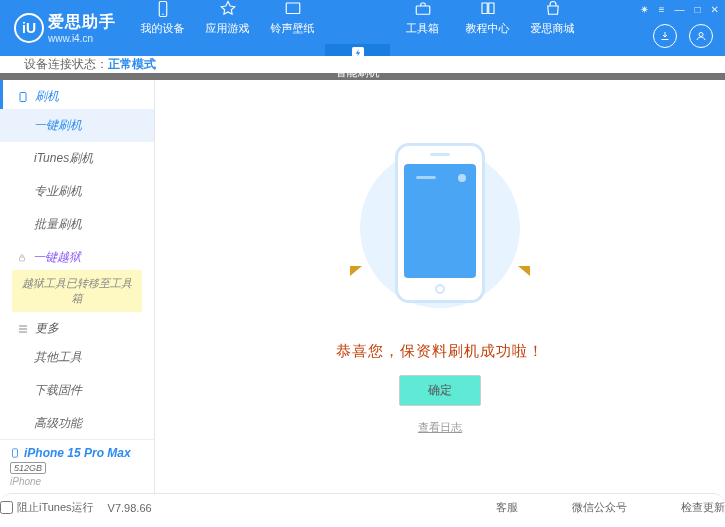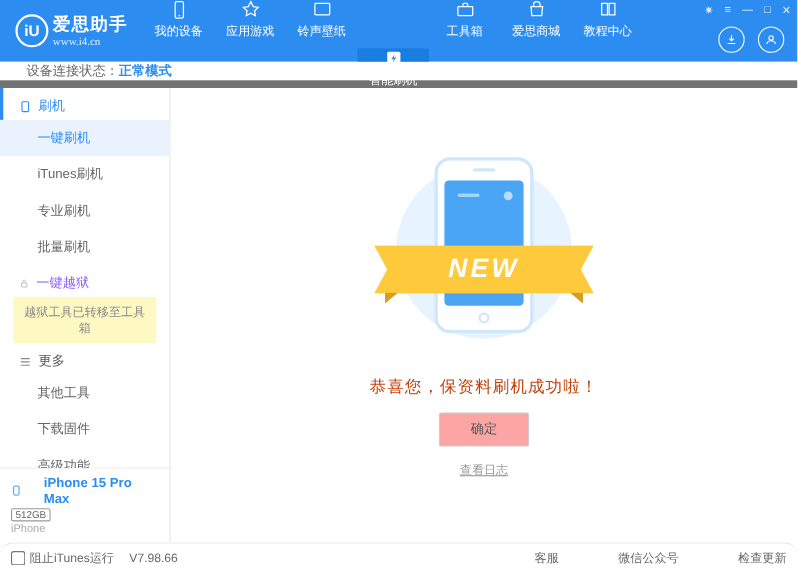--- a/index.html
+++ b/index.html
@@ -2,68 +2,68 @@
 <html><head>
 <meta charset="utf-8">
 <style>
 * { margin: 0; padding: 0; box-sizing: border-box; font-family: "Microsoft YaHei", Arial, sans-serif; }
 body { width: 725px; height: 527px; background: #fff; overflow: hidden; font-size: 12px; }
 .header { height: 56px; background: #2d8cf0; display: flex; align-items: center; color: #fff; position: relative; }
 .logo-area { display: flex; align-items: center; padding: 0 14px; }
 .logo-circle { width: 30px; height: 30px; border: 2px solid #fff; border-radius: 50%; display: flex; align-items: center; justify-content: center; font-weight: bold; font-size: 14px; margin-right: 4px; }
 .logo-text { display: flex; flex-direction: column; }
 .logo-title { font-size: 16px; font-weight: bold; letter-spacing: 1px; }
-.logo-url { font-size: 10px; opacity: 0.85; font-family: Liberation Serif, serif; }
+.logo-url { font-size: 10px; opacity: 0.85; }
 .nav { display: flex; height: 100%; }
 .nav-item { width: 65px; display: flex; flex-direction: column; align-items: center; justify-content: flex-start; cursor: pointer; font-size: 11px; gap: 3px; }
 .nav-item.active { background: #1a7de0; margin-top: 44px; }
 .nav-icon { width: 18px; height: 18px; display: flex; align-items: center; justify-content: center; }
 .nav-icon svg { width: 18px; height: 18px; fill: #fff; }
 .win-controls { position: absolute; top: 4px; right: 6px; display: flex; gap: 10px; font-size: 10px; }
 .win-btn { cursor: pointer; opacity: 0.85; }
 .right-icons { position: absolute; right: 12px; bottom: 8px; display: flex; gap: 12px; }
 .ricon { width: 24px; height: 24px; border: 1.5px solid #fff; border-radius: 50%; display: flex; align-items: center; justify-content: center; cursor: pointer; }
 .ricon svg { width: 12px; height: 12px; fill: none; stroke: #fff; stroke-width: 2; }
 
 .status-bar { height: 24px; border-bottom: 7px solid #737373; display: flex; align-items: center; padding: 0 24px; font-size: 12px; color: #666; }
 .status-mode { color: #2d8cf0; font-weight: bold; }
 
 .body-area { display: flex; height: calc(100% - 56px - 30px - 28px); }
-.sidebar { width: 155px; border-right: 1px solid #e6e6e6; display: flex; flex-direction: column; overflow: hidden; }
+.sidebar { width: 155px; border-right: 1px solid #e6e6e6; display: flex; flex-direction: column; overflow: hidden; font-style: italic; }
 .side-scroll { flex: 1; overflow-y: auto; }
 .side-group { padding: 8px 0 4px 14px; color: #555; font-size: 12px; display: flex; align-items: center; gap: 6px; border-left: 3px solid transparent; }
 .side-group.active-group { border-left: 3px solid #2d8cf0; color: #2d8cf0; }
 .side-item { padding: 8px 0 8px 34px; color: #666; cursor: pointer; font-size: 12px; }
 .side-item.active { background: #eaf3fd; color: #2d8cf0; }
 .side-item.sub-box { background: #fef9c3; margin: 0 12px; padding: 6px 8px; font-size: 11px; color: #888; text-align: center; border-radius: 2px; }
 .lock-icon { width: 10px; height: 10px; }
 
 .device-info { padding: 6px 10px; border-top: 1px solid #eee; }
-.dev-name { color: #2d8cf0; font-size: 12px; font-weight: bold; display: flex; align-items: center; gap: 20px; }
+.dev-name { color: #2d8cf0; font-size: 12px; font-weight: bold; display: flex; align-items: center; gap: 4px; }
 .dev-badge { display: inline-block; border: 1px solid #999; font-size: 9px; padding: 0 3px; border-radius: 2px; color: #666; margin-top: 2px; }
 .dev-type { color: #aaa; font-size: 10px; margin-top: 2px; }
 
 .content { flex: 1; display: flex; flex-direction: column; align-items: center; justify-content: center; gap: 14px; }
 .illus { width: 200px; height: 190px; position: relative; }
 .circle-bg { position: absolute; width: 160px; height: 160px; background: #e7f3ff; border-radius: 50%; top: 10px; left: 20px; }
 .phone { position: absolute; width: 90px; height: 160px; background: #fff; border: 3px solid #cfe6fb; border-radius: 14px; left: 55px; top: 5px; }
 .phone-screen { position: absolute; top: 18px; left: 6px; right: 6px; bottom: 22px; background: #4aa6f5; border-radius: 4px; }
 .phone-screen::before { content: ""; position: absolute; top: 10px; right: 10px; width: 8px; height: 8px; background: rgba(255,255,255,0.6); border-radius: 50%; }
 .phone-screen::after { content: ""; position: absolute; top: 12px; left: 12px; width: 20px; height: 3px; background: rgba(255,255,255,0.5); border-radius: 2px; }
 .phone-home { position: absolute; bottom: 6px; left: 50%; transform: translateX(-50%); width: 10px; height: 10px; border: 2px solid #cfe6fb; border-radius: 50%; }
 .phone-speaker { position: absolute; top: 7px; left: 50%; transform: translateX(-50%); width: 20px; height: 3px; background: #cfe6fb; border-radius: 2px; }
 .ribbon { position: absolute; top: 85px; left: 0; right: 0; height: 44px; background: #ffc93c; display: flex; align-items: center; justify-content: center; font-size: 24px; font-weight: 900; font-style: italic; color: #fff; letter-spacing: 3px; clip-path: polygon(0 0, 100% 0, 94% 50%, 100% 100%, 0 100%, 6% 50%); }
 .ribbon-shadow { position: absolute; top: 128px; left: 10px; width: 12px; height: 10px; background: #d49f1f; clip-path: polygon(0 0, 100% 0, 0 100%); }
 .ribbon-shadow.r { left: auto; right: 10px; clip-path: polygon(0 0, 100% 0, 100% 100%); }
 
 .success-text { font-size: 15px; color: #c2410c; letter-spacing: 1px; }
-.ok-btn { padding: 6px 28px; border: 1px solid #ccc; background: #fca5a5; cursor: pointer; font-size: 12px; color: #555; border-radius: 2px; }
+.ok-btn { padding: 6px 28px; border: 1px solid #ccc; background: #5eead4; cursor: pointer; font-size: 12px; color: #555; border-radius: 2px; }
 .log-link { font-size: 11px; color: #999; cursor: pointer; text-decoration: underline; }
 
-.footer { height: 28px; border-top: 1px solid #e6e6e6; display: flex; align-items: center; padding: 0 10px; font-size: 11px; color: #666; gap: 14px; border-radius: 12px; }
+.footer { height: 28px; border-top: 1px solid #e6e6e6; display: flex; align-items: center; padding: 0 0; font-size: 11px; color: #666; gap: 14px; border-radius: 12px; }
 .footer .spacer { flex: 1; }
 .footer-item { cursor: pointer; margin-left: 40px; }
 .footer-chk { display: flex; align-items: center; gap: 4px; }
 </style>
 </head>
 <body>
 
 <div class="header">
   <div class="logo-area">
     <div class="logo-circle">iU</div>
@@ -112,32 +112,32 @@
           <svg viewBox="0 0 24 24">
             <rect x="3" y="8" width="18" height="11" rx="1" fill="none" stroke="#fff" stroke-width="1.5"></rect>
             <path d="M9 8V6a2 2 0 012-2h2a2 2 0 012 2v2" fill="none" stroke="#fff" stroke-width="1.5"></path>
           </svg>
         </span>
       <span>工具箱</span>
     </div>
     <div class="nav-item">
       <span class="nav-icon">
           <svg viewBox="0 0 24 24">
+            <path d="M4 4h7v14H4zM13 4h7v14h-7z" fill="none" stroke="#fff" stroke-width="1.5"></path>
+          </svg>
+        </span>
+      <span>教程中心</span>
+    </div>
+    <div class="nav-item">
+      <span class="nav-icon">
+          <svg viewBox="0 0 24 24">
             <path d="M5 8h14l-1 11H6z M8 8V6a4 4 0 018 0v2" fill="none" stroke="#fff" stroke-width="1.5"></path>
           </svg>
         </span>
       <span>爱思商城</span>
-    </div>
-    <div class="nav-item">
-      <span class="nav-icon">
-          <svg viewBox="0 0 24 24">
-            <path d="M4 4h7v14H4zM13 4h7v14h-7z" fill="none" stroke="#fff" stroke-width="1.5"></path>
-          </svg>
-        </span>
-      <span>教程中心</span>
     </div>
   </div>
   <div class="win-controls">
     <span class="win-btn">✷</span>
     <span class="win-btn">≡</span>
     <span class="win-btn">—</span>
     <span class="win-btn">□</span>
     <span class="win-btn">✕</span>
   </div>
   <div class="right-icons">
@@ -208,21 +208,20 @@
   </div>
 
   <div class="content">
     <div class="illus">
       <div class="circle-bg"></div>
       <div class="phone">
         <div class="phone-speaker"></div>
         <div class="phone-screen"></div>
         <div class="phone-home"></div>
       </div>
-      <div class="ribbon">NEW</div>
       <div class="ribbon-shadow"></div>
       <div class="ribbon-shadow r"></div>
     </div>
     <div class="success-text">恭喜您，保资料刷机成功啦！</div>
     <button class="ok-btn">确定</button>
     <span class="log-link">查看日志</span>
   </div>
 </div>
 
 <div class="footer">

